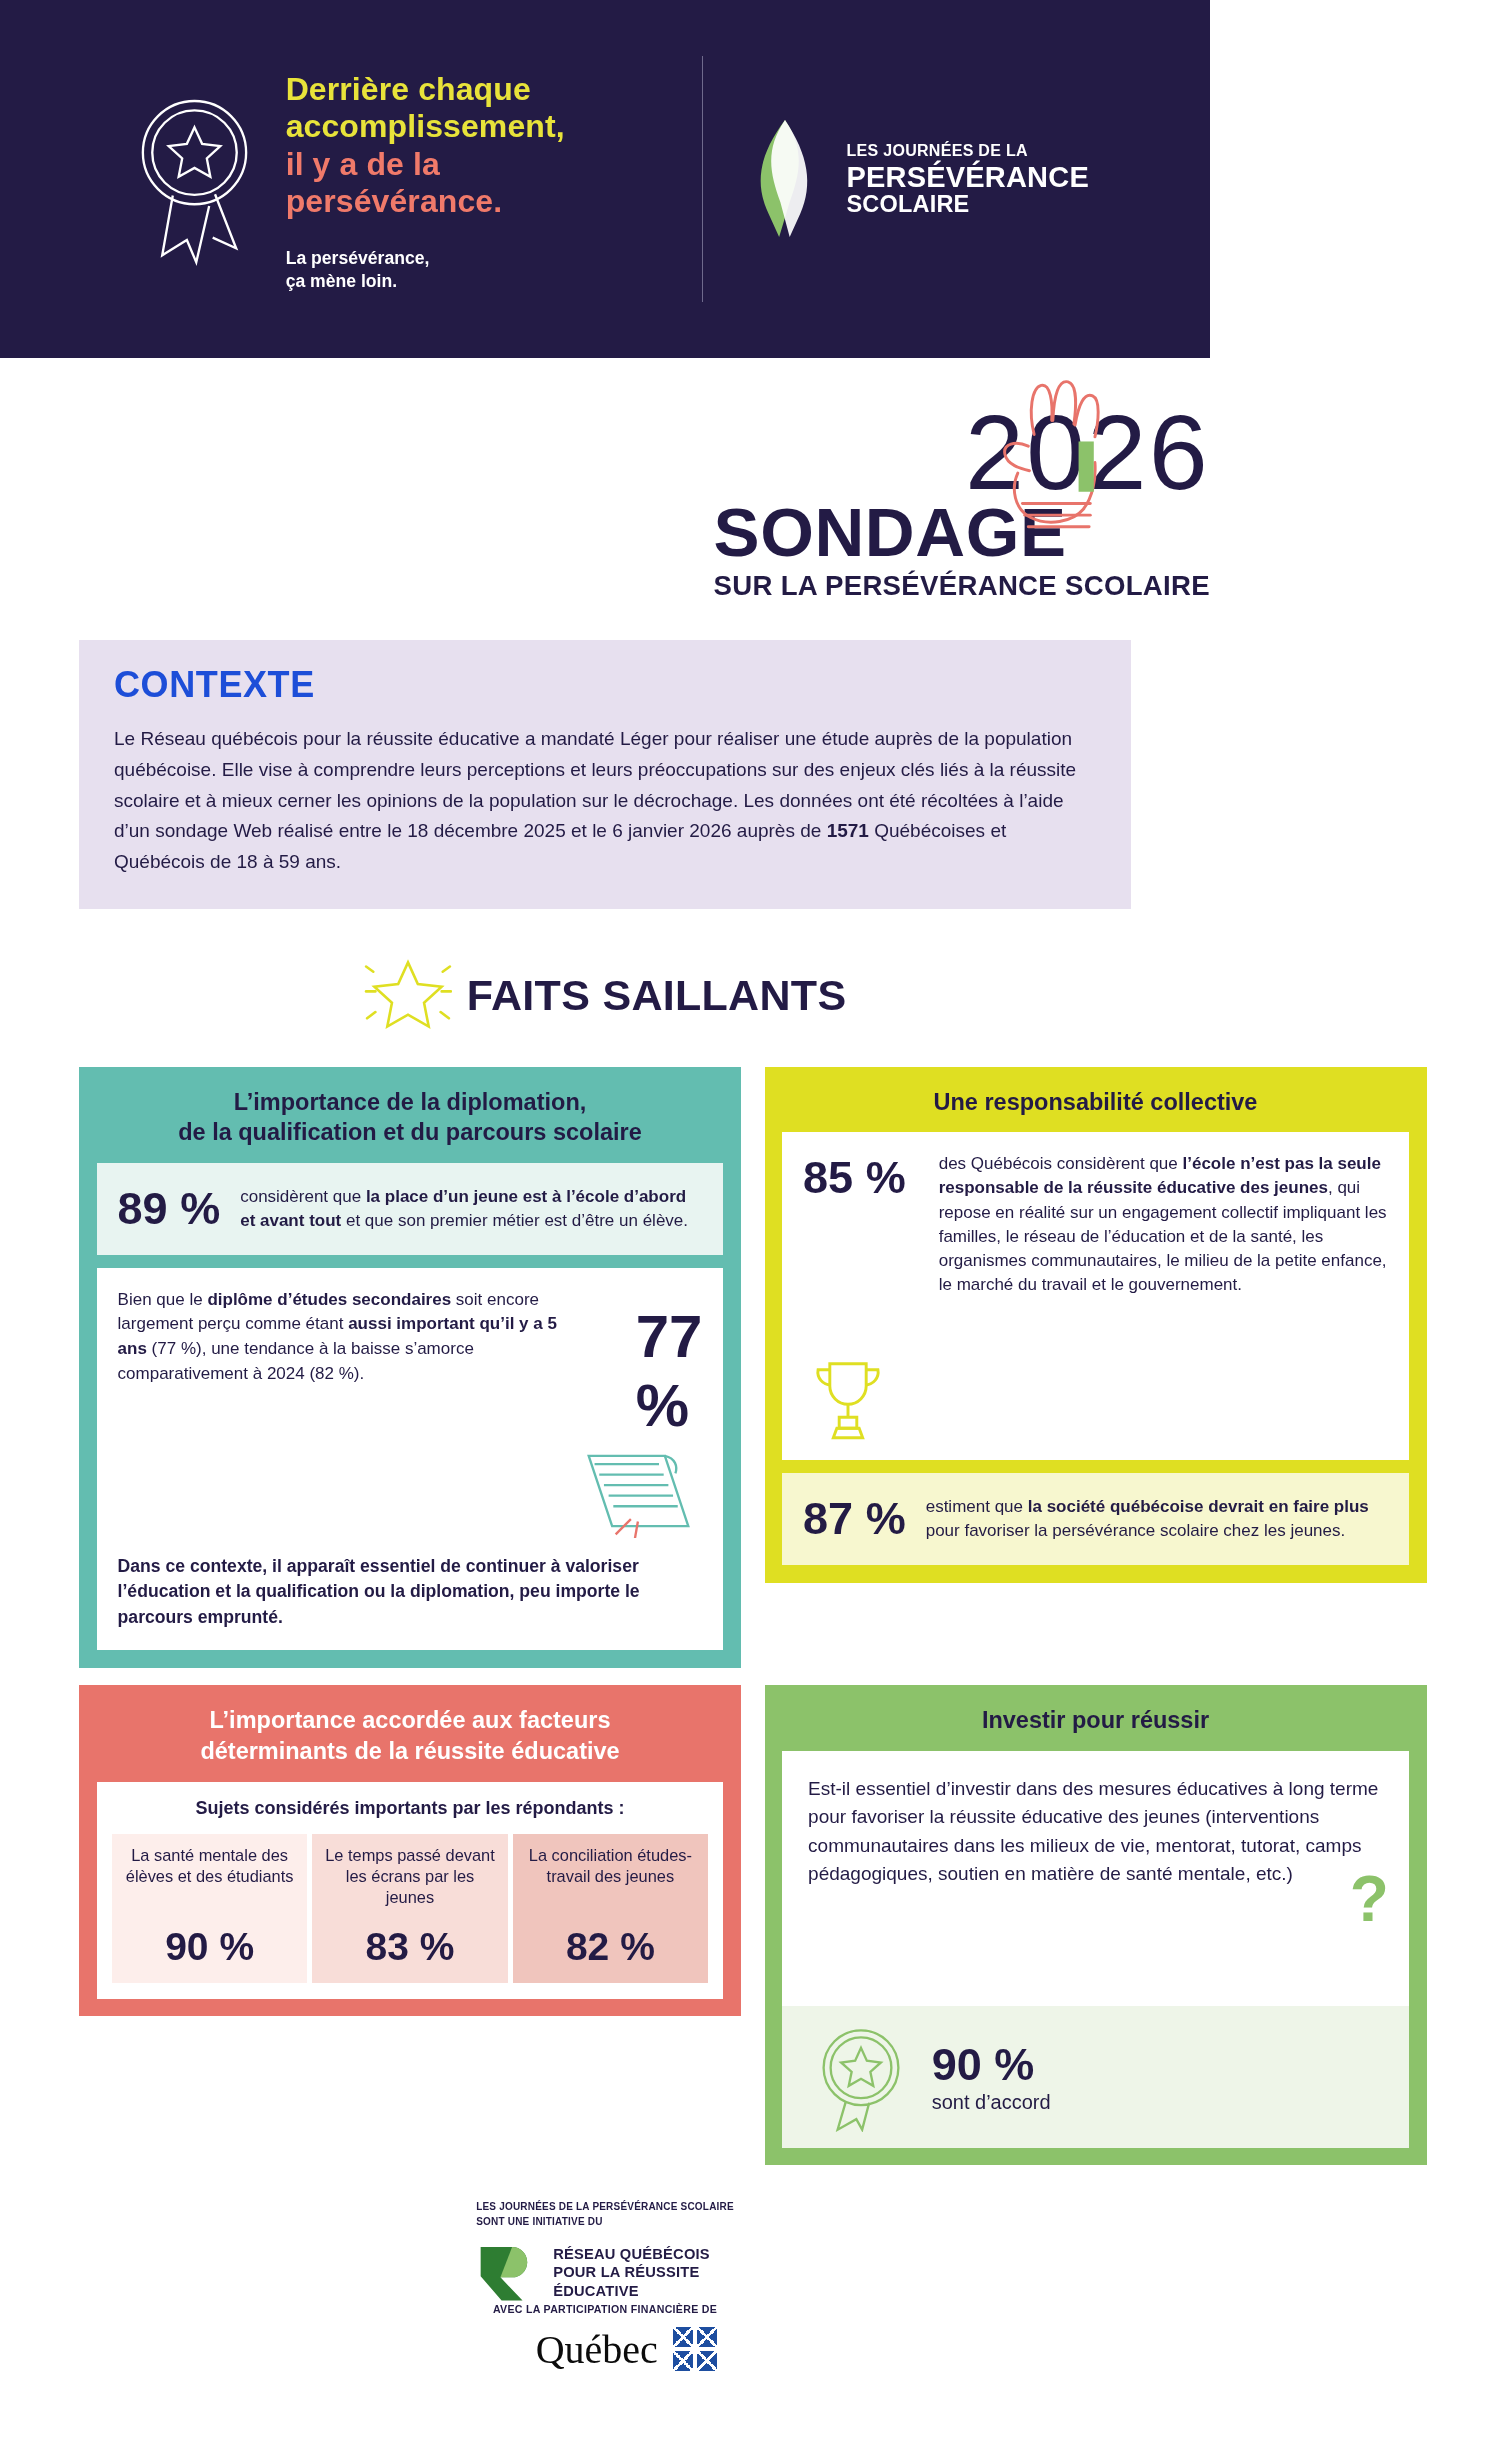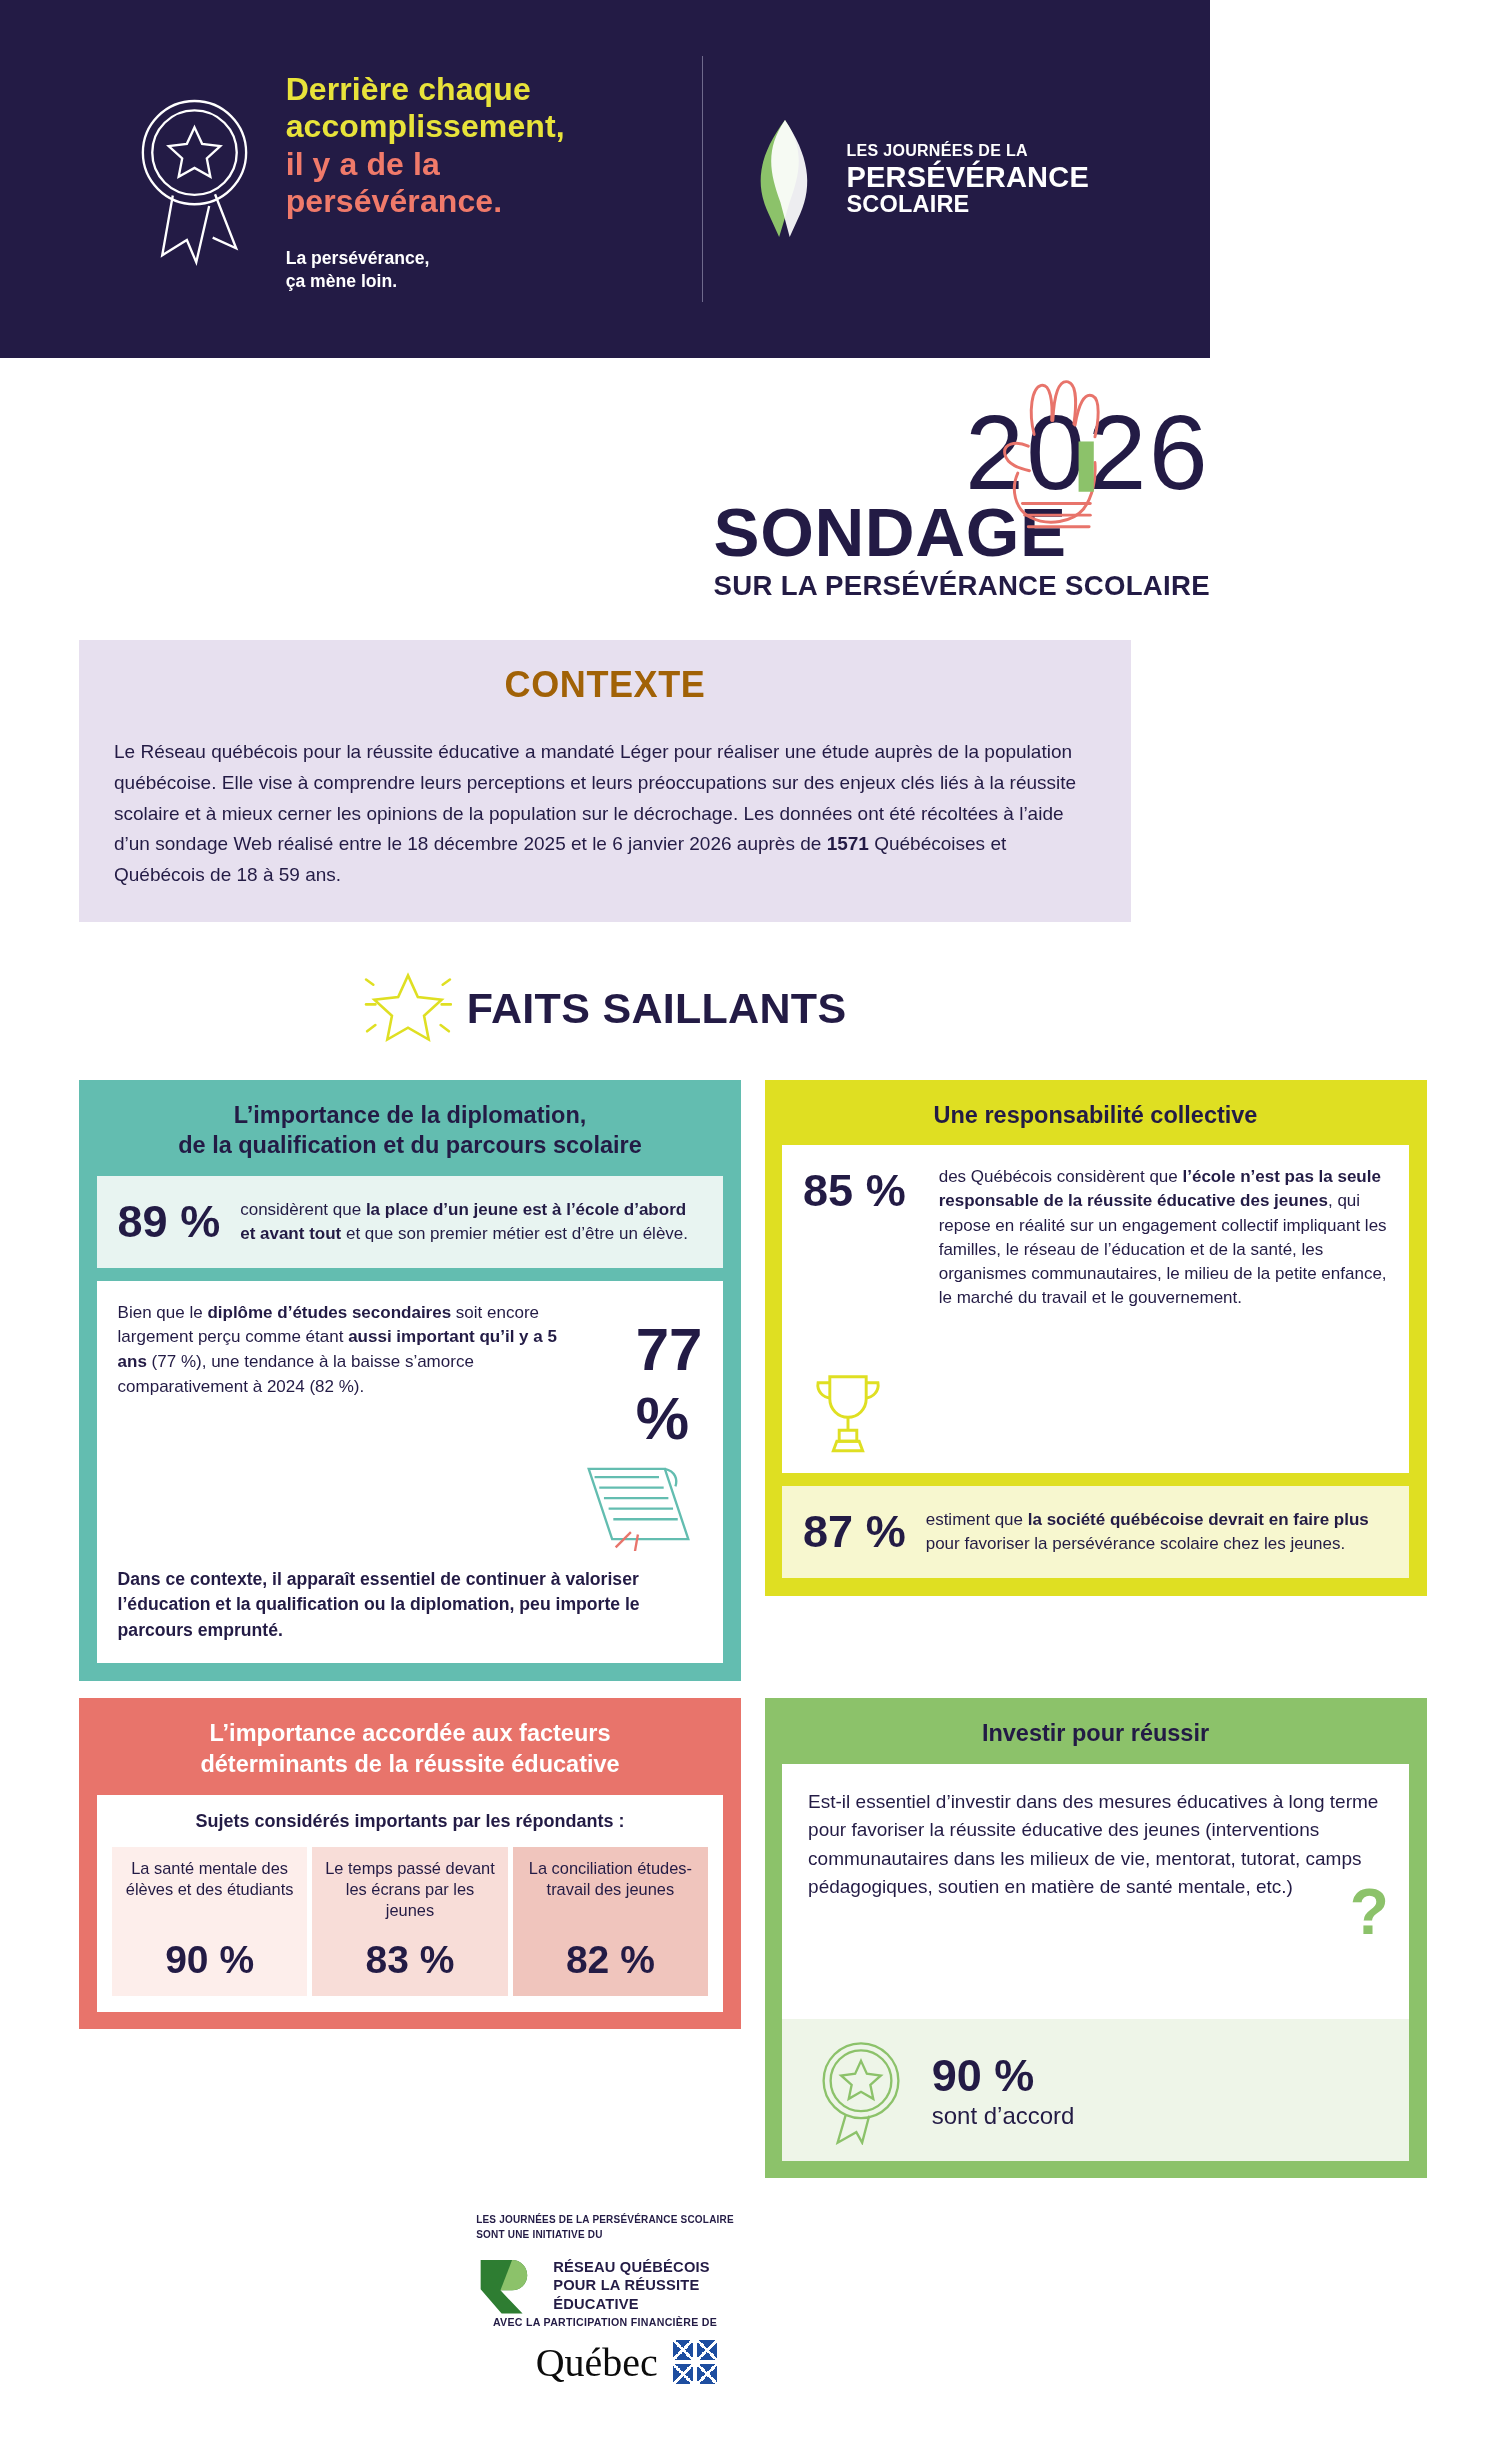--- a/index.html
+++ b/index.html
@@ -51,21 +51,21 @@
   .title-sub { font-size: 27.6px; font-weight: bold; color:#231b45; letter-spacing: 0.3px; margin-top: 3.5px;}
 
   .hand { position:absolute; right: 94px; top: 5.9px; width: 152px; height: 176px;}
 
   
   .contexte {
     margin: 15.2px 79px 0 79px;
     background: #e7e0ef;
     padding: 24.6px 35px 30.5px 35px;
   }
-  .contexte h2 { text-align:center; font-size: 36px; color:#a16207; font-weight: bold; letter-spacing: 0.6px; margin-bottom: 31px;}
+  .contexte h2 { font-size: 36px; color:#1d4ed8; font-weight: bold; letter-spacing: 0.6px; margin-bottom: 18px;}
   .contexte p { font-size: 19px; line-height: 1.62; color:#231b45; }
   .contexte b { font-weight: bold; }
 
   
   .faits {
     display:flex; align-items:center; justify-content:center;
     margin-top: 42px; gap: 15.2px;
   }
   .faits h2 { font-size: 43px; font-weight: bold; color:#231b45; letter-spacing: 0.3px;}
 
@@ -122,21 +122,21 @@
 
   
   .card-green { background: #8cc26a; }
   .card-green .card-title { color:#231b45; }
   .green-inner { padding: 0 17.6px 17.6px 17.6px; }
   .green-white { background:#ffffff; padding: 23.5px 26px 17.6px 26px; position:relative;}
   .green-white p { font-size: 19px; line-height:1.5; color:#231b45;}
   .qmark { position:absolute; right: 20px; bottom: 70px; font-size: 64px; font-weight:bold; color:#8cc26a;}
   .green-strip { background:#eef5e8; display:flex; align-items:center; gap: 17.6px; padding: 15.2px 26px; }
   .green-strip .num { font-size: 45px; font-weight:bold; color:#231b45;}
-  .green-strip .sub { font-size: 24px; color:#231b45;}
+  .green-strip .sub { font-size: 20px; color:#231b45;}
   .rosette { width: 106px; height: 111px; }
 
   
   .footer { display:flex; justify-content:space-between; align-items:center; padding: 35px 79px 35px 79px; flex-direction: column;}
   .foot-left .small { font-size: 10px; font-weight:bold; color:#231b45; letter-spacing:0.2px; line-height:1.45;}
   .rq-logo { display:flex; align-items:center; gap:13px; margin-top: 13px;}
   .rq-text { font-size: 14.7px; font-weight:bold; color:#231b45; line-height:1.25; letter-spacing:0.2px;}
   .foot-right { text-align:right; }
   .foot-right .small { font-size: 10.6px; font-weight:bold; color:#231b45; letter-spacing:0.3px;}
   .quebec { display:flex; align-items:center; gap: 15.2px; justify-content:flex-end; margin-top: 10.6px;}

